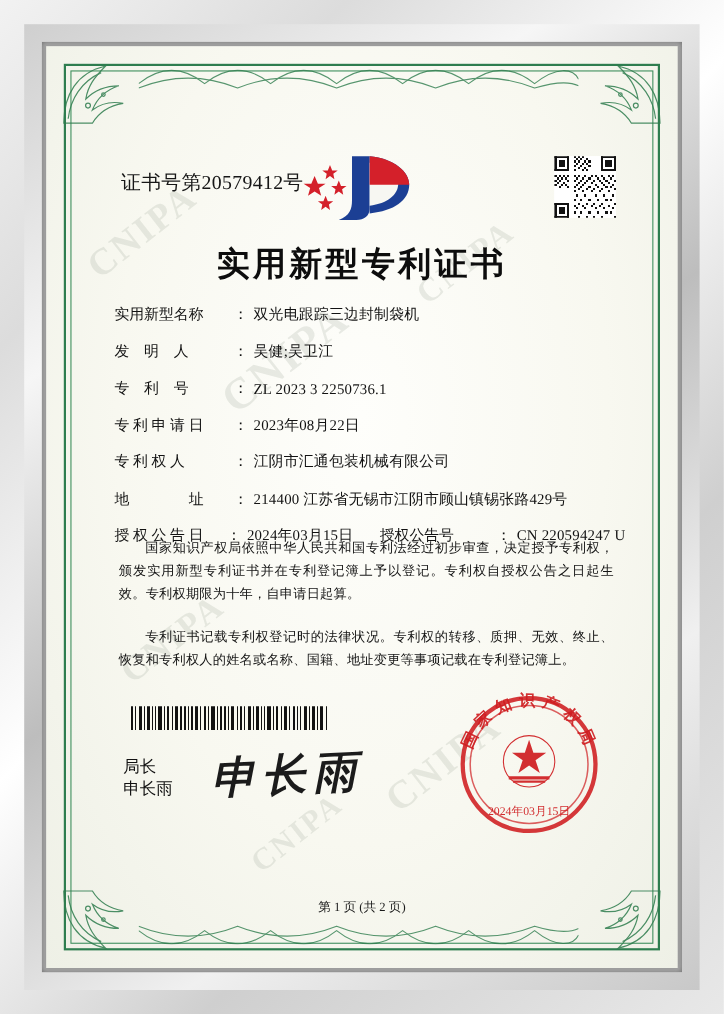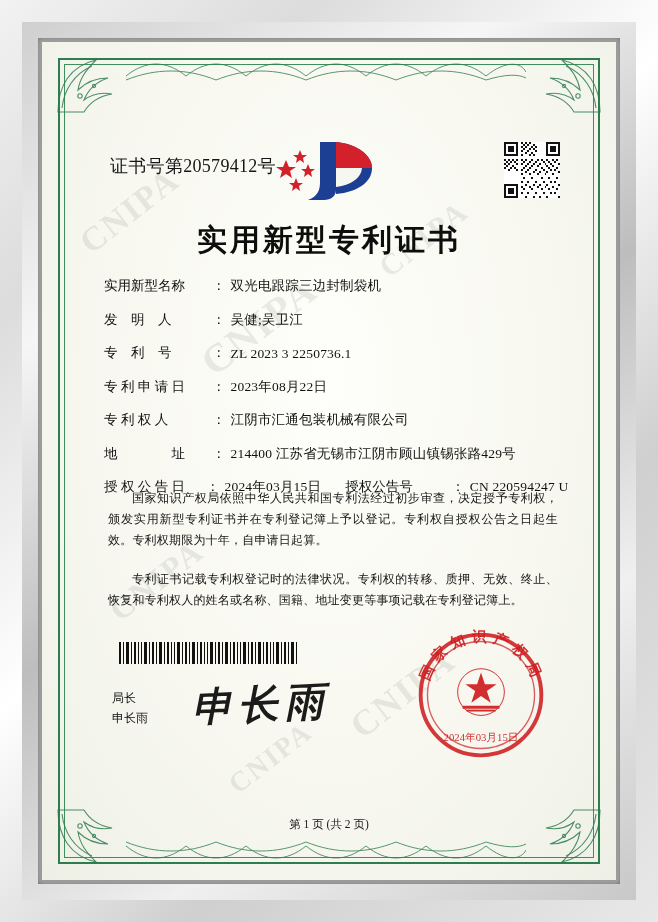--- a/index.html
+++ b/index.html
@@ -196,21 +196,21 @@
     position: absolute;
     right: 62px; bottom: 112px;
     width: 146px; height: 146px;
   }
 
   
   .sign-label {
     position: absolute;
     left: 70px; bottom: 152px;
     font-family: "Liberation Serif", serif;
-    font-size: 12px;
+    font-size: 15px;
     color: #111;
     line-height: 20px;
   }
   .sign-script {
     position: absolute;
     left: 150px; bottom: 148px;
     font-family: "Liberation Serif", serif;
     font-size: 40px;
     font-style: italic;
     font-weight: bold;

